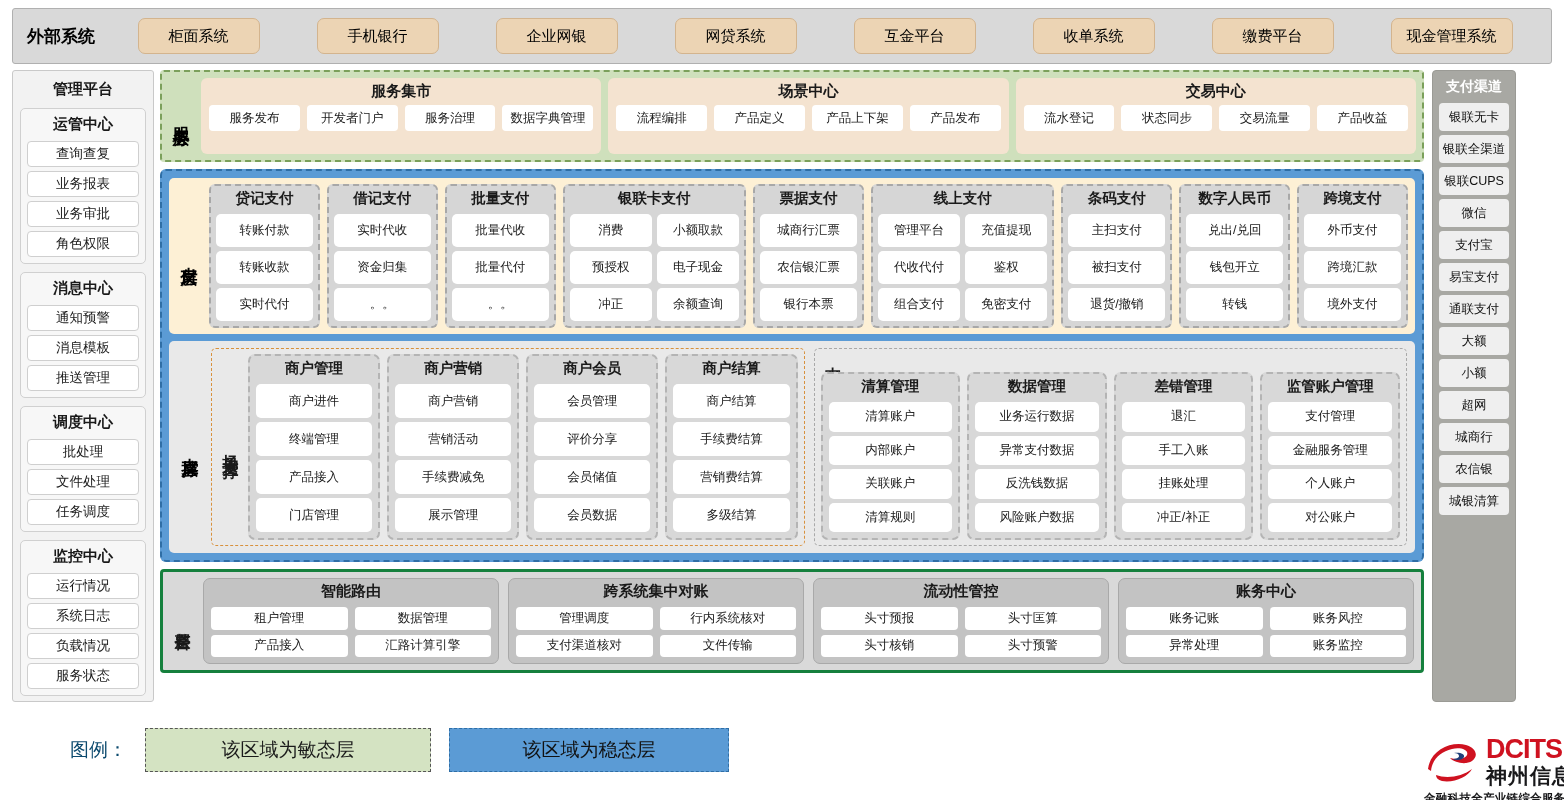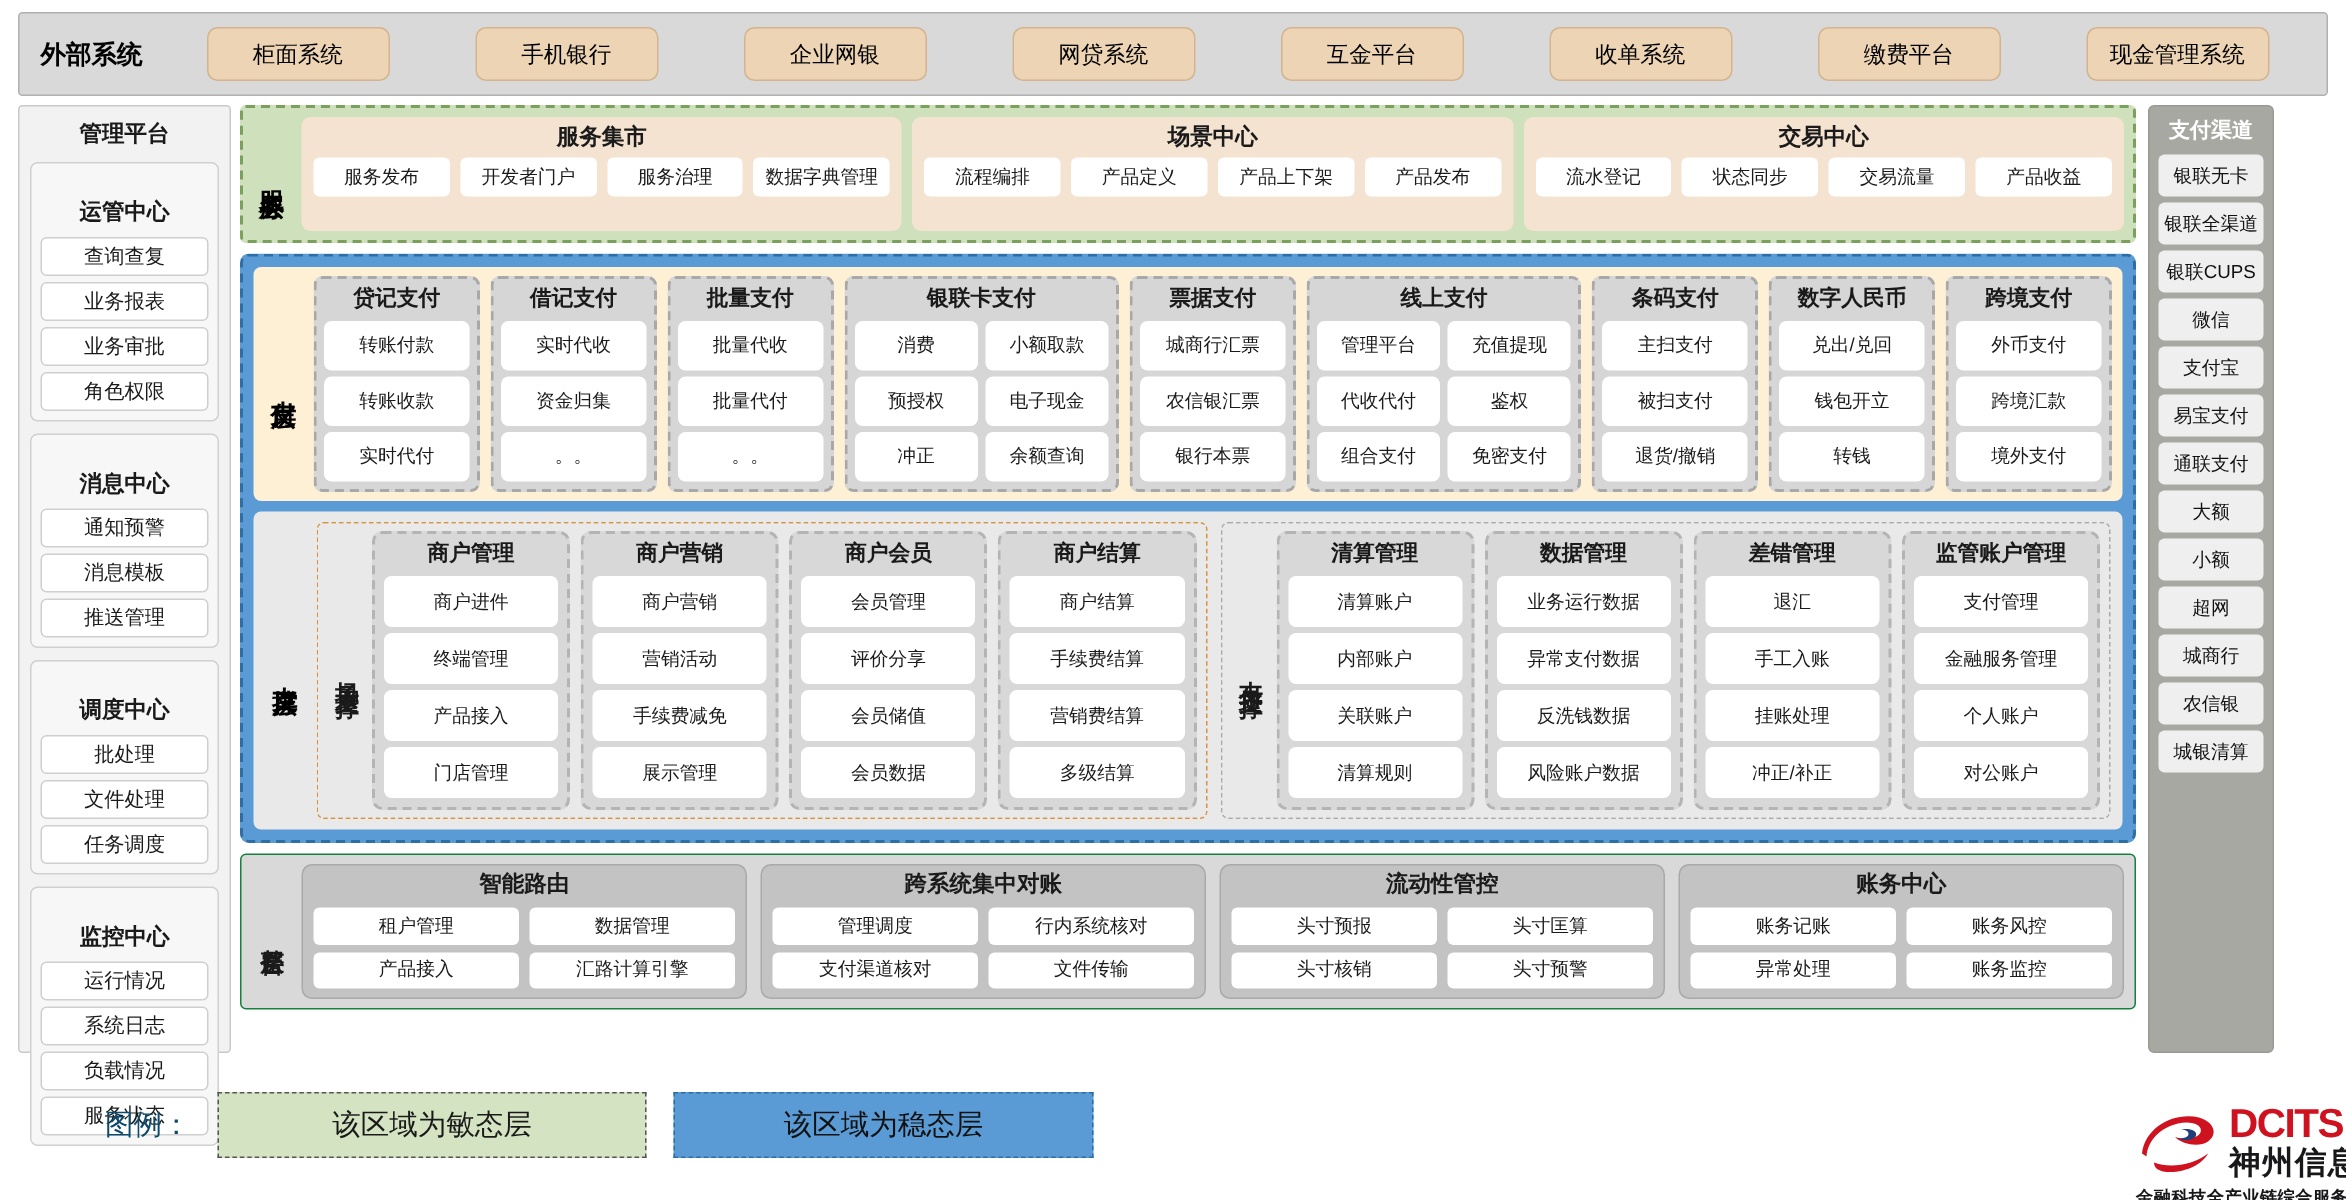--- a/index.html
+++ b/index.html
@@ -28,21 +28,21 @@
 
   
   .left-col {
     position:absolute; left:12px; top:70px; width:142px; height:632px;
     background:#f2f2f2; border:1px solid #c9c9c9; border-radius:3px;
     padding:6px 7px; display:flex; flex-direction:column; gap:5px;
   }
   .left-title { text-align:center; font-weight:bold; font-size:15px; padding:3px 0 4px; }
   .grp {
     border:1px solid #d0d0d0; border-radius:5px; background:#f7f7f7;
-    padding:21px 6px 6px; display:flex; flex-direction:column; gap:4px;
+    padding:4px 6px 6px; display:flex; flex-direction:column; gap:4px;
   }
   .grp-title { text-align:center; font-weight:bold; font-size:15px; padding:2px 0 3px; }
   .grp-item {
     background:#fff; border:1px solid #cfcfcf; border-radius:4px;
     height:26px; display:flex; align-items:center; justify-content:center;
     font-size:13.5px; white-space:nowrap;
   }
 
   
   .right-col {
@@ -110,42 +110,42 @@
 
   
   .sup-layer {
     background:#e9e9e9; border-radius:5px; height:212px;
     display:flex; align-items:stretch; padding:7px 8px; gap:8px;
   }
   .sup-group {
     flex:1; border-radius:5px; display:flex; align-items:stretch; padding:5px 6px; gap:6px;
   }
   .sup-group.scene { border:1px dashed #d8913c; }
-  .sup-group.paysup { border:1px dashed #a9a9a9; }
+  .sup-group.paysup { border:1px dashed #a9a9a9;flex-direction:column; }
   .sup-vlabel {
     writing-mode:vertical-rl; text-orientation:upright;
     font-weight:bold; font-size:16px; letter-spacing:3px;
     display:flex; align-items:center; justify-content:center;
     width:24px; flex:none;
   }
   .sup-col {
     flex:1; background:#d8d8d8; border:2px dashed #b4b4b4; border-radius:7px;
     padding:2px 6px 6px; display:flex; flex-direction:column; gap:4px;
   }
   .sup-col-title { text-align:center; font-weight:bold; font-size:14.5px; padding:1px 0 2px; white-space:nowrap; }
   .sup-chip {
     background:#fff; border-radius:5px; flex:1;
     display:flex; align-items:center; justify-content:center;
     font-size:12.5px; white-space:nowrap;
   }
 
   
   .int-layer {
     margin-top:7px;
-    background:#d9d9d9; border:1px solid #15803d; border-radius:4px;
+    background:#d9d9d9; border:3px solid #15803d; border-radius:4px;
     height:104px; display:flex; align-items:stretch; padding:6px 7px; gap:9px;
   }
   .int-vlabel {
     writing-mode:vertical-rl; text-orientation:upright;
     font-weight:bold; font-size:16px; letter-spacing:1px;
     display:flex; align-items:center; justify-content:center;
     width:24px; flex:none;
   }
   .int-box {
     flex:1; background:#c3c3c3; border:1px solid #a9a9a9; border-radius:7px;

